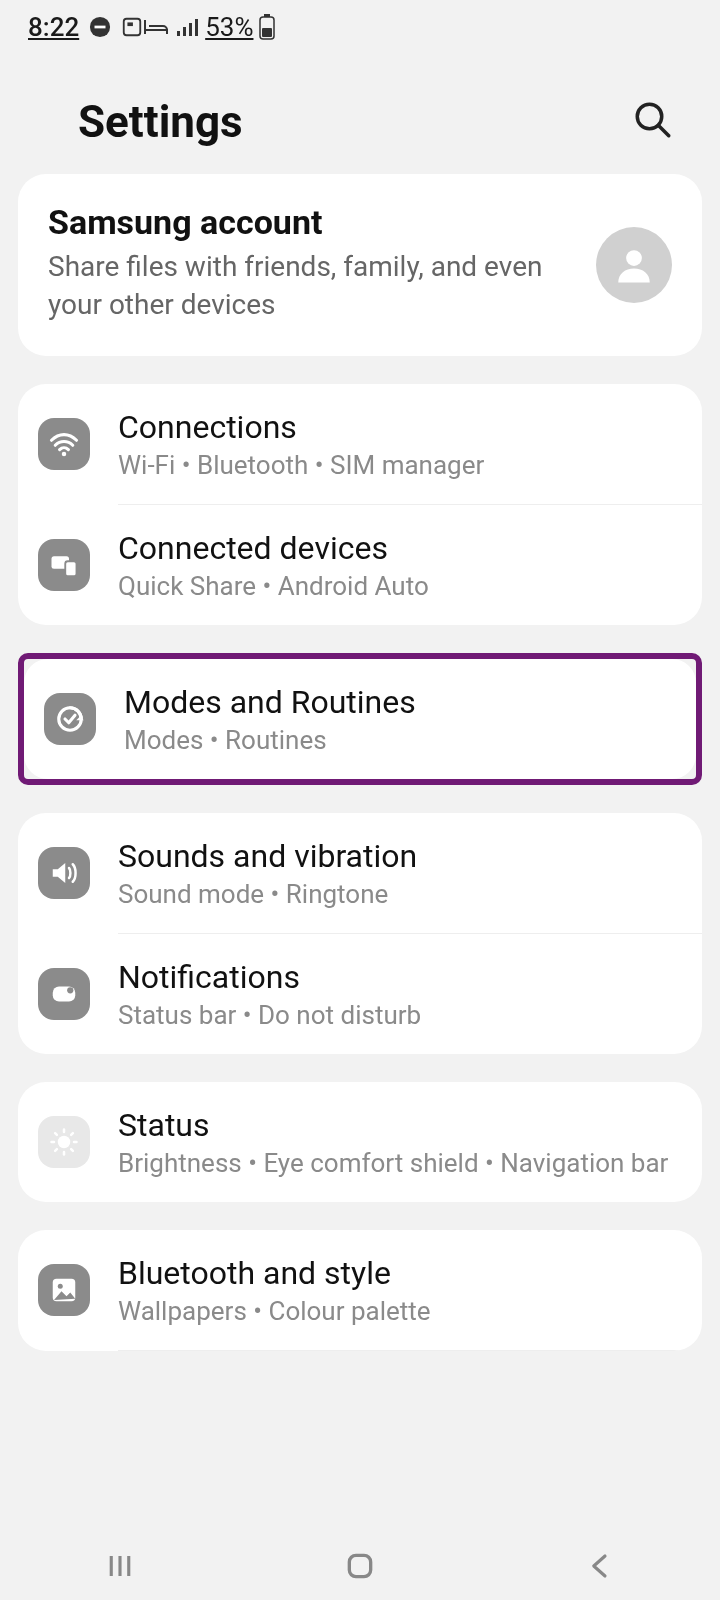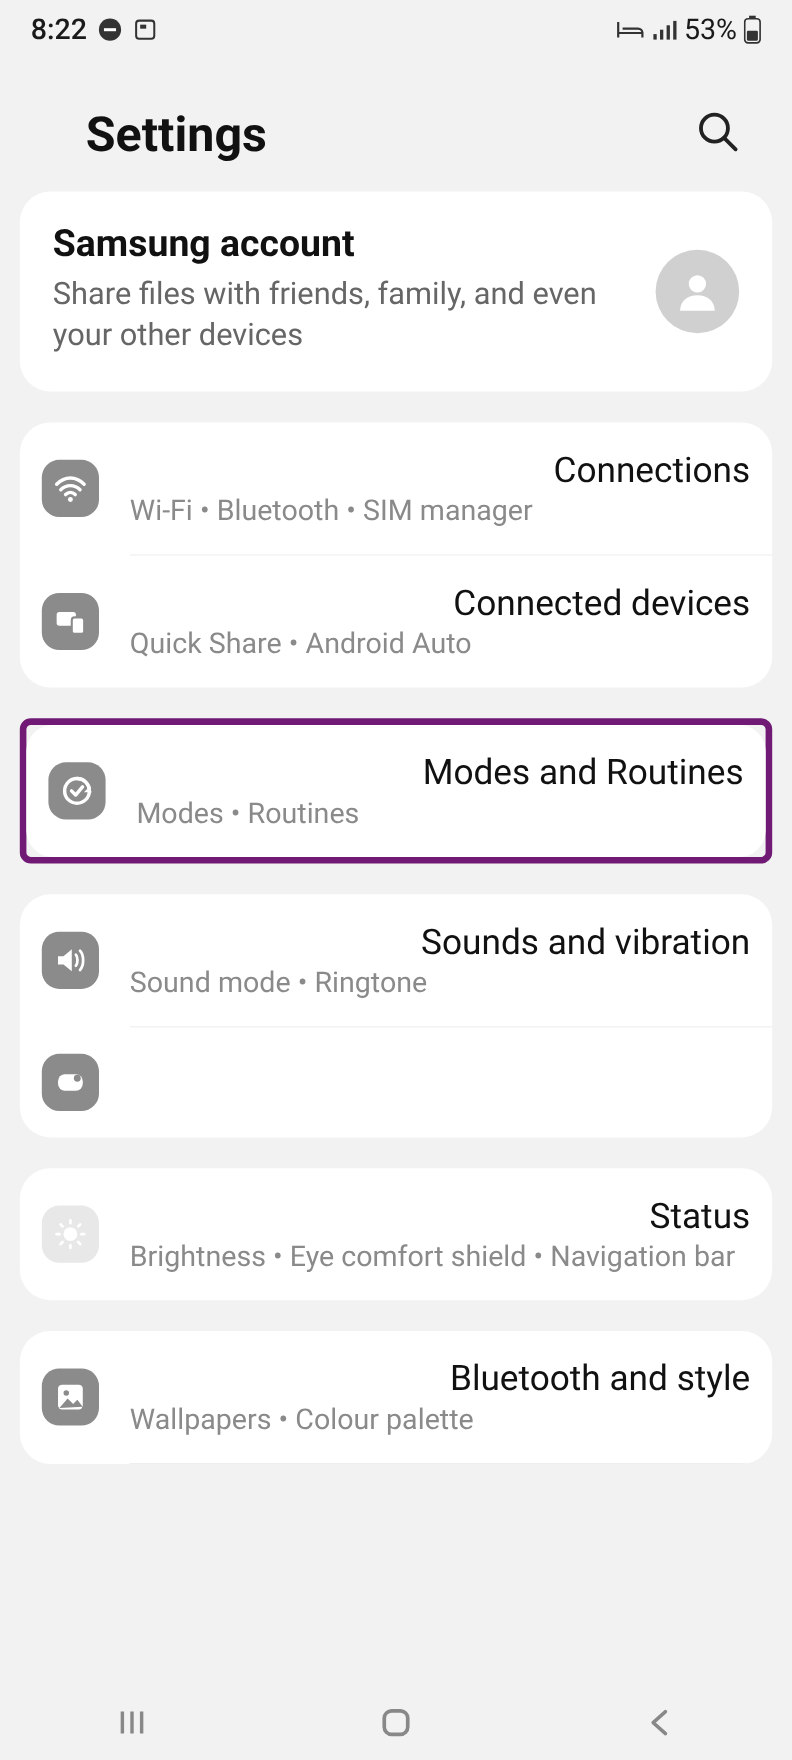--- a/index.html
+++ b/index.html
@@ -1,18 +1,18 @@
 <!DOCTYPE html>
 <html><head>
 <meta charset="utf-8">
 <style>
   * { box-sizing: border-box; margin: 0; padding: 0; }
   html, body { width: 720px; height: 1600px; font-family: -apple-system, 'Segoe UI', Roboto, sans-serif; background: #f2f2f2; overflow: hidden; position: relative; }
   
-  .status-bar { height: 54px; display: flex; align-items: center; justify-content: space-between; padding: 0 28px; font-size: 26px; color: #1a1a1a; }
+  .status-bar { height: 54px; display: flex; align-items: center; justify-content: flex-start; padding: 0 28px; font-size: 26px; color: #1a1a1a; text-decoration: underline; }
   .status-left { display: flex; align-items: center; gap: 10px; }
   .status-right { display: flex; align-items: center; gap: 6px; }
   .status-time { font-weight: 500; }
   .status-icon { display: inline-flex; }
   .battery-pct { font-size: 26px; }
   
   .header { padding: 42px 46px 26px 46px; display: flex; align-items: center; justify-content: space-between; }
   .header-title { font-size: 44px; font-weight: 700; color: #111; margin-left: 32px; }
   
   .content { padding: 0 18px; }
@@ -22,21 +22,21 @@
   .account-row { padding: 28px 30px 32px 30px; display: flex; align-items: center; gap: 22px; }
   .account-text { flex: 1; }
   .account-title { font-size: 34px; font-weight: 700; color: #111; margin-bottom: 6px; }
   .account-desc { font-size: 28px; color: #666; line-height: 1.35; }
   .avatar { width: 76px; height: 76px; border-radius: 50%; background: #d0d0d0; display: flex; align-items: center; justify-content: center; flex-shrink: 0; margin-top: 4px; }
   
   .row { display: flex; align-items: center; padding: 24px 20px; gap: 28px; }
   .row-icon { width: 52px; height: 52px; border-radius: 16px; background: #8b8b8b; display: flex; align-items: center; justify-content: center; flex-shrink: 0; }
   .row-icon.light { background: #e8e8e8; }
   .row-text { flex: 1; }
-  .row-title { font-size: 32px; color: #111; margin-bottom: 4px; text-align: right; }
+  .row-title { font-size: 32px; color: #111; margin-bottom: 4px; }
   .row-sub { font-size: 26px; color: #8a8a8a; }
   .divider { height: 1px; background: #eee; margin-left: 100px; }
   
   .highlight-wrap { border: 6px solid #701a75; border-radius: 10px; margin-bottom: 28px; }
   .highlight-wrap .card { margin-bottom: 0; border-radius: 24px; }
   
   .nav-bar { position: absolute; bottom: 0; left: 0; right: 0; height: 68px; display: flex; align-items: center; justify-content: space-around; background: #f2f2f2; }
   .nav-btn { width: 100px; display: flex; justify-content: center; color: #888; }
 </style>
 </head>
@@ -171,20 +171,24 @@
       </div>
     </div>
     <div class="divider"></div>
     <div class="row">
       <div class="row-icon">
         <svg width="30" height="30" viewBox="0 0 24 24">
             <rect x="3" y="6" width="18" height="12" rx="5" fill="#fff"></rect>
             <circle cx="17" cy="9" r="2.5" fill="#8b8b8b"></circle>
           </svg>
       </div>
+      <div class="row-text">
+        <div class="row-title">Notifications</div>
+        <div class="row-sub">Status bar  •  Do not disturb</div>
+      </div>
     </div>
   </div>
 
   <div class="card">
     <div class="row">
       <div class="row-icon light">
         <svg width="30" height="30" viewBox="0 0 24 24">
             <circle cx="12" cy="12" r="5" fill="#fff"></circle>
             <g stroke="#fff" stroke-width="2" stroke-linecap="round">
               <line x1="12" y1="2" x2="12" y2="4"></line>

